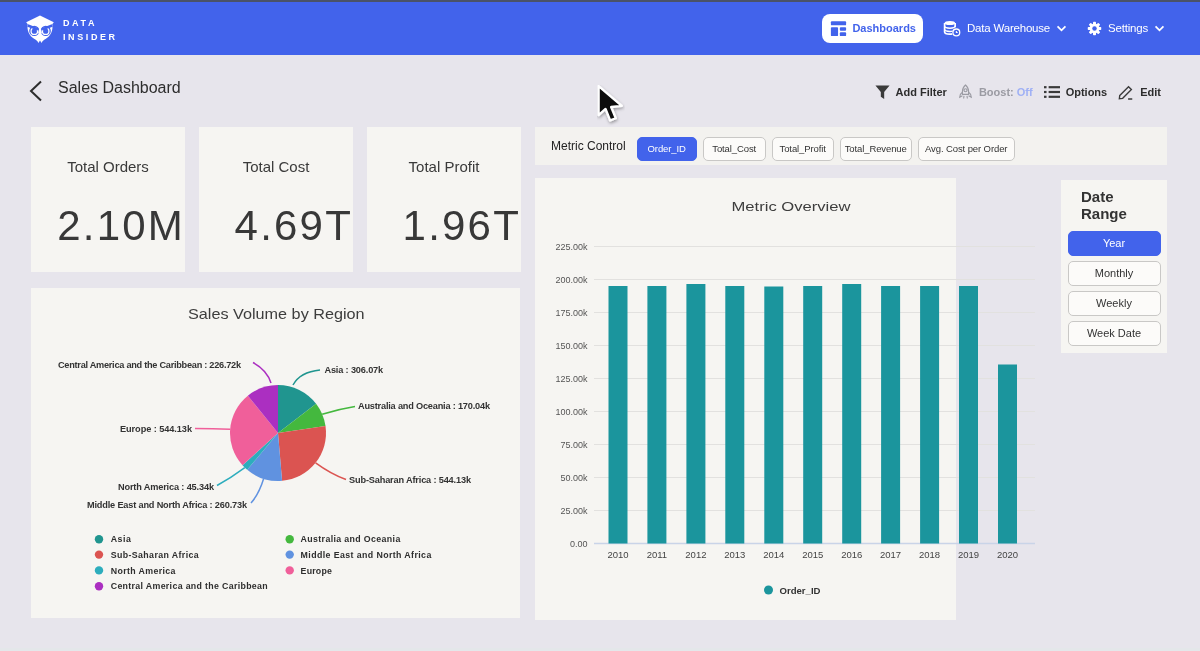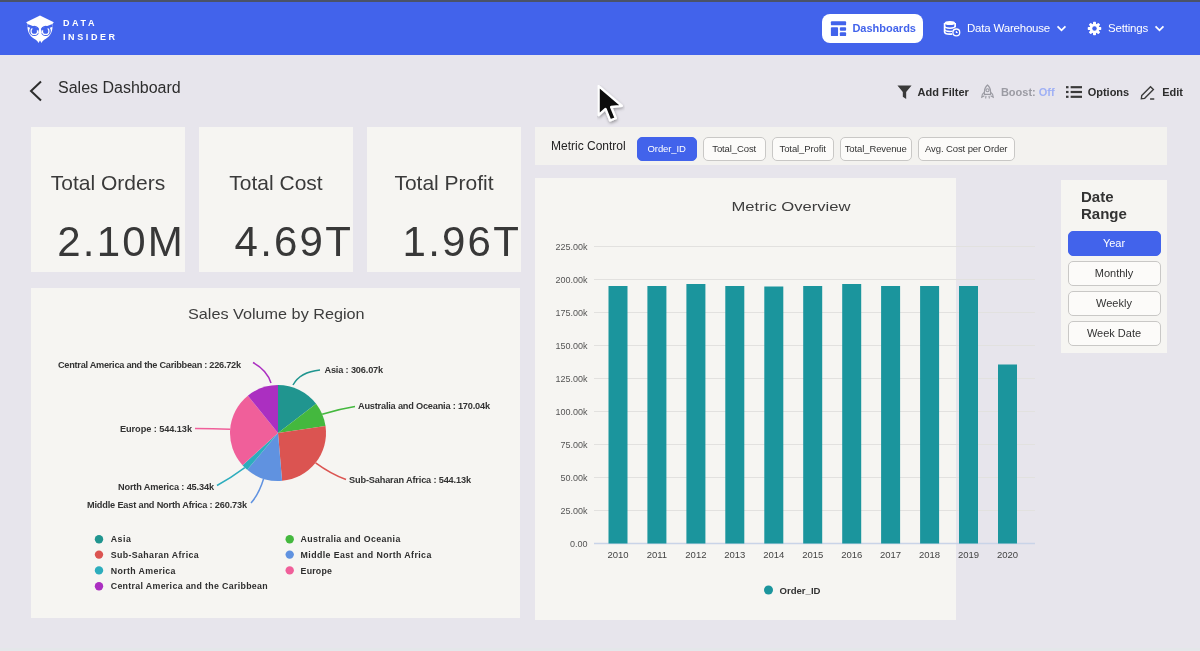--- a/index.html
+++ b/index.html
@@ -6,25 +6,25 @@
 html,body { width:1200px; height:651px; overflow:hidden; }
 body { font-family:"Liberation Sans", sans-serif; background:#e7e5ec; position:relative; }
 .nav { position:absolute; left:0; top:0; width:1200px; height:55px; background:#4263eb; border-top:2px solid #4a5268; }
 .logo { position:absolute; left:25px; top:12px; }
 .logotext { position:absolute; left:63px; top:15px; color:#fff; font-size:9px; font-weight:bold; letter-spacing:2.6px; line-height:13.5px; }
 .navright { position:absolute; right:35px; top:-2px; height:56px; display:flex; align-items:center; gap:20px; }
 .dashbtn { background:#fff; border-radius:8px; height:29px; padding:0 7px 0 8px; display:flex; align-items:center; gap:5px; color:#4263eb; font-size:11px; font-weight:bold; }
 .navitem { display:flex; align-items:center; gap:6px; color:#fff; font-size:11.5px; letter-spacing:-0.2px; }
 .hdrtitle { position:absolute; left:58px; top:79px; font-size:16px; color:#2d2d2d; }
 .back { position:absolute; left:28px; top:80px; }
-.actions { position:absolute; right:17px; top:84px; display:flex; align-items:center; gap:11px; font-size:11px; color:#2d2d2d; font-weight:bold; }
+.actions { position:absolute; right:39px; top:84px; display:flex; align-items:center; gap:11px; font-size:11px; color:#2d2d2d; font-weight:bold; }
 .act { display:flex; align-items:center; gap:6px; }
 .card { position:absolute; background:#f6f5f2; }
 .kpi { width:154px; height:145px; top:127px; text-align:center; }
-.kpi .lab { margin-top:46px; font-size:21px; color:#3a3a3a; line-height:20px; }
+.kpi .lab { margin-top:30px; font-size:15px; color:#3a3a3a; line-height:20px; }
 .kpi .val { margin-top:28px; font-size:42px; color:#383838; letter-spacing:2.2px; line-height:42px;text-align:right; }
 .metricbar { position:absolute; left:535px; top:127px; width:632px; height:38px; background:#f3f2ef; display:flex; align-items:center; }
 .mlabel { font-size:12px; color:#222; margin-left:16px; }
 .mbtn { height:24px; border:1px solid #c9c8c6; background:#fcfbf9; border-radius:5px; color:#333; font-size:9.5px; letter-spacing:-0.1px; display:flex; align-items:center; justify-content:center; margin-left:6px; position:relative; top:2.5px; }
 .mbtn.on { background:#4263eb; color:#fff; border-color:#4263eb; }
 .chartcard { left:535px; top:178px; width:421px; height:442px; }
 .piecard { left:31px; top:288px; width:489px; height:330px; }
 .datecard { left:1061px; top:180px; width:106px; height:173px; padding:7.5px 6px 0 6px; }
 .datecard .dlab { font-size:15px; color:#333; font-weight:bold; margin-left:14px; margin-bottom:9px;}
 .dbtn { width:93px; height:25px; margin:0 auto 5px auto; border:1px solid #c9c8c6; background:#fcfbf9; border-radius:5px; color:#333; font-size:11px; display:flex; align-items:center; justify-content:center; }

